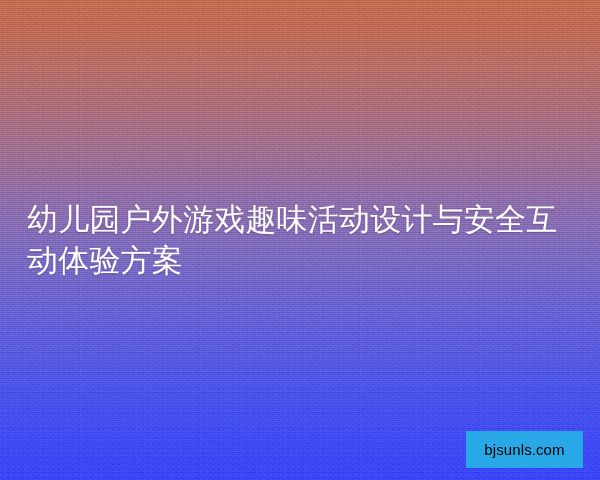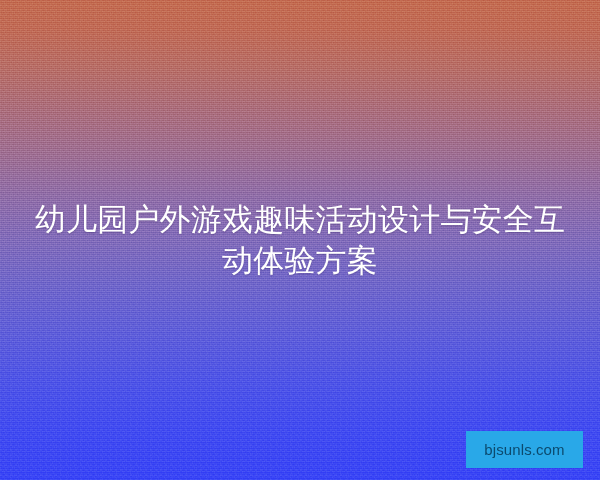--- a/index.html
+++ b/index.html
@@ -65,21 +65,21 @@
     left: 0;
     right: 0;
     top: 0;
     height: 480px;
     display: flex;
     align-items: center;
     justify-content: center;
   }
   #title-text {
     width: 546px;
-    text-align: center;
+    text-align: left;
     color: #ffffff;
     font-size: 31px;
     line-height: 41px;
     font-weight: 400;
     letter-spacing: 0.2px;
     text-shadow: 0 1px 2px rgba(40, 20, 60, 0.25);
     white-space: normal;
     word-break: break-word;
   }
 
@@ -89,21 +89,21 @@
     left: 466px;
     top: 431px;
     width: 117px;
     height: 37px;
     background: #29a8e8;
     display: flex;
     align-items: center;
     justify-content: center;
   }
   #watermark-label {
-    color: #0c4a6e;
+    color: #000000;
     font-size: 15px;
     line-height: 16px;
     font-weight: 400;
     letter-spacing: 0.1px;
   }
 </style>
 </head>
 <body>
 
 <div id="stage">

